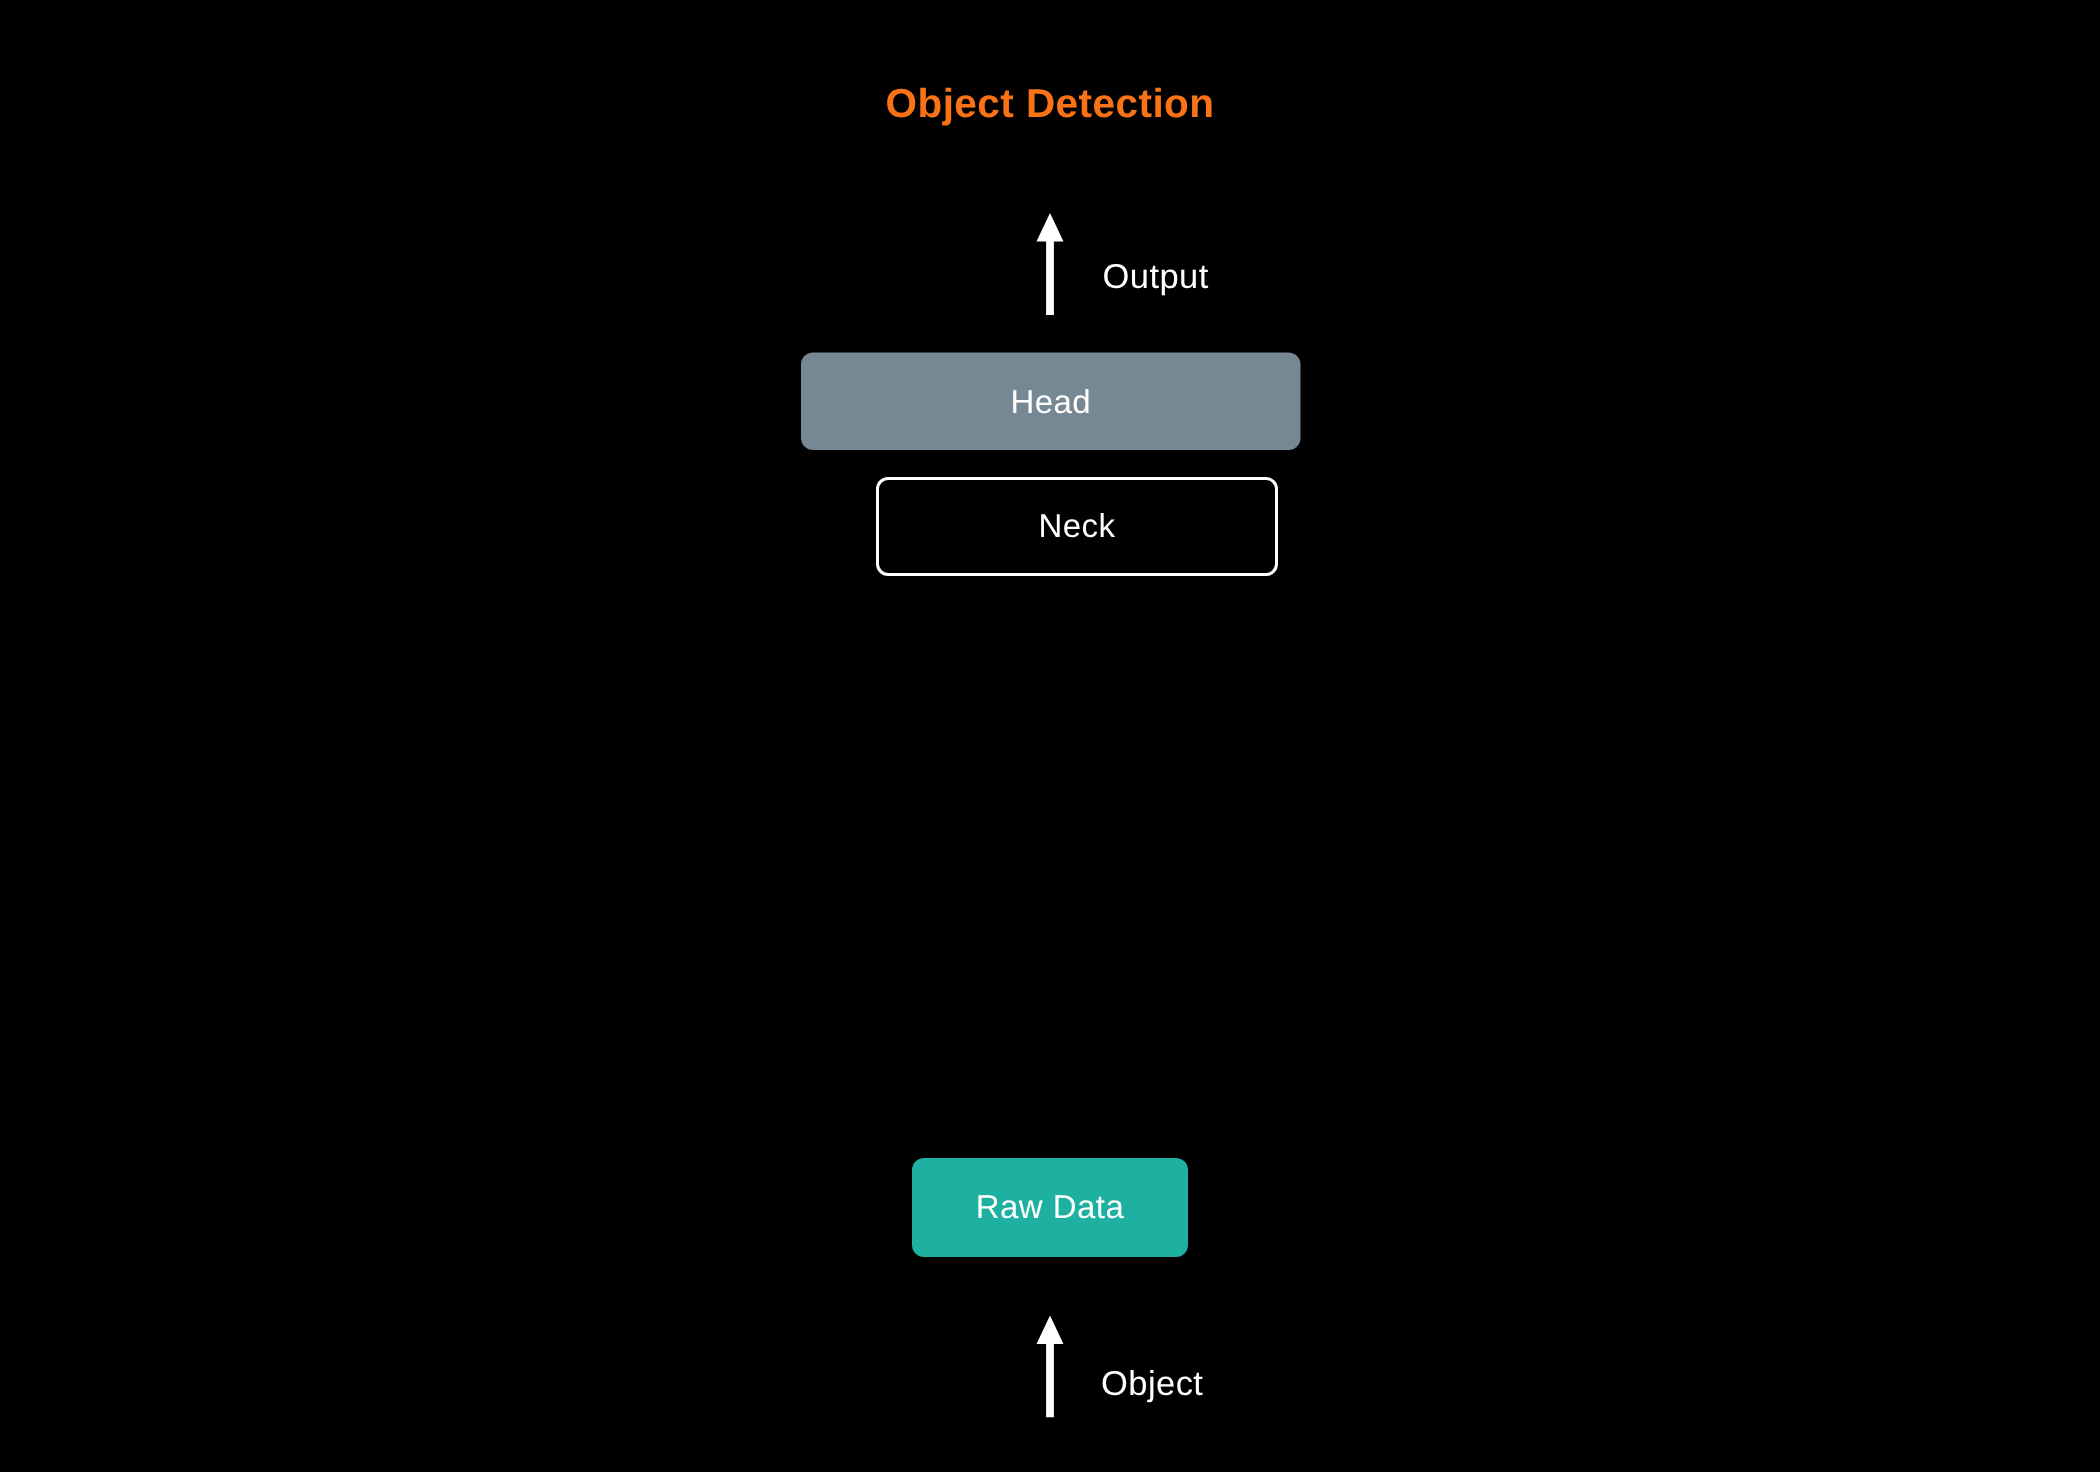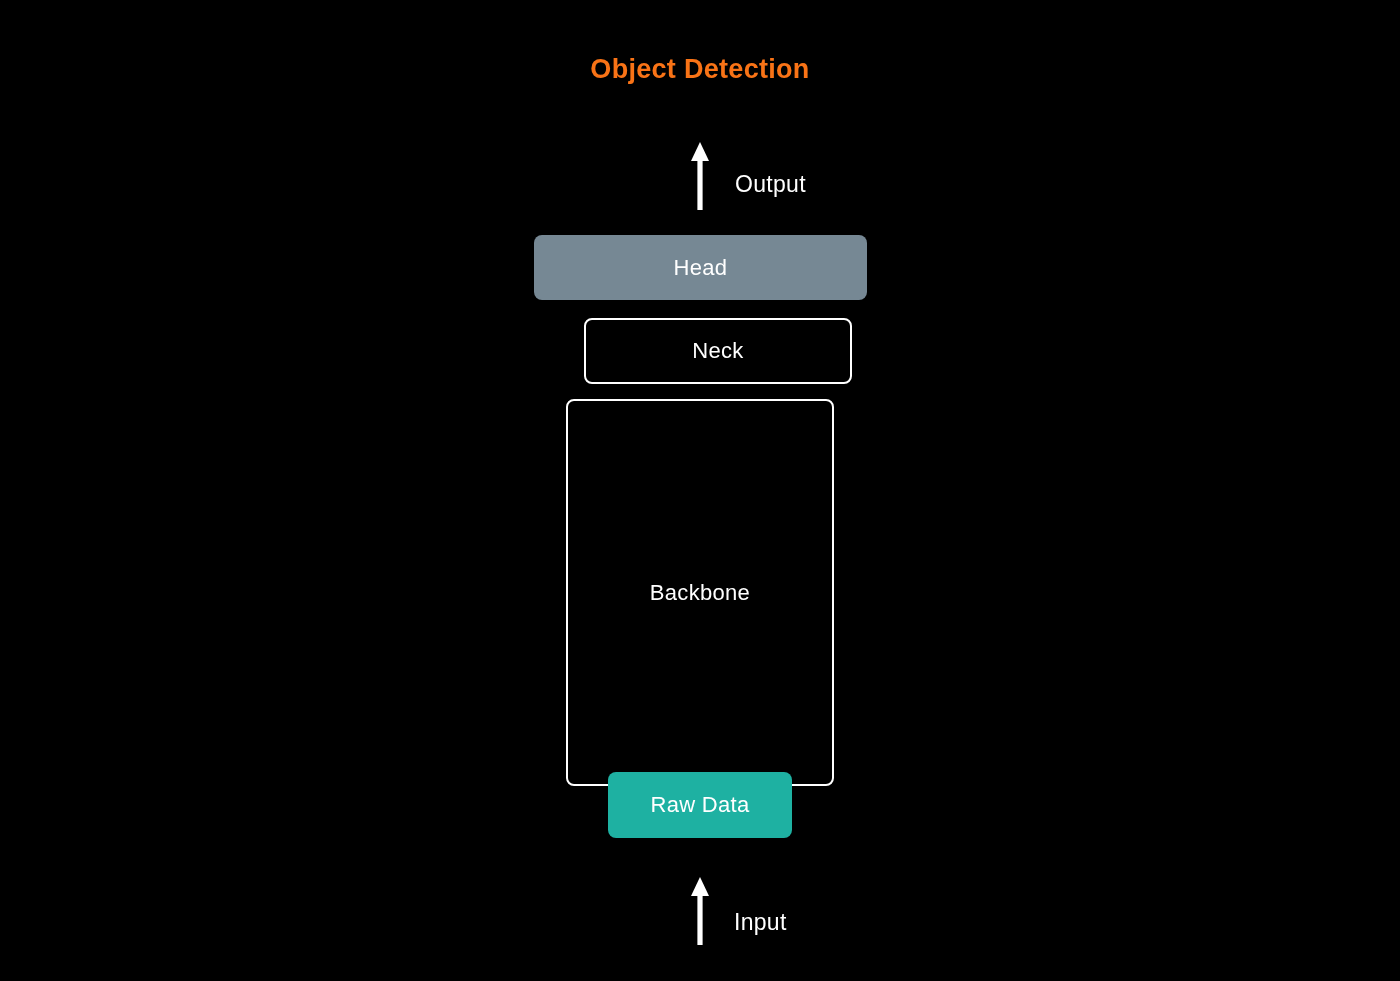--- a/index.html
+++ b/index.html
@@ -113,27 +113,24 @@
   <div class="arrow-label output-label">Output</div>
 
   <div class="block block-head">
     <span>Head</span>
   </div>
 
   <div class="block block-neck">
     <span>Neck</span>
   </div>
 
-  <div class="block block-backbone">
-    <span>Backbone</span>
-  </div>
 
   <div class="block block-raw-data">
     <span>Raw Data</span>
   </div>
 
   <svg class="arrow-svg input-arrow" viewBox="0 0 24 68" xmlns="http://www.w3.org/2000/svg">
     <polygon points="12,0 3,19 21,19" fill="#ffffff"></polygon>
     <rect x="9.4" y="16" width="5.2" height="52" fill="#ffffff"></rect>
   </svg>
-  <div class="arrow-label input-label">Input</div>
+  <div class="arrow-label input-label">Object</div>
 
 </div>
 
 </body></html>

